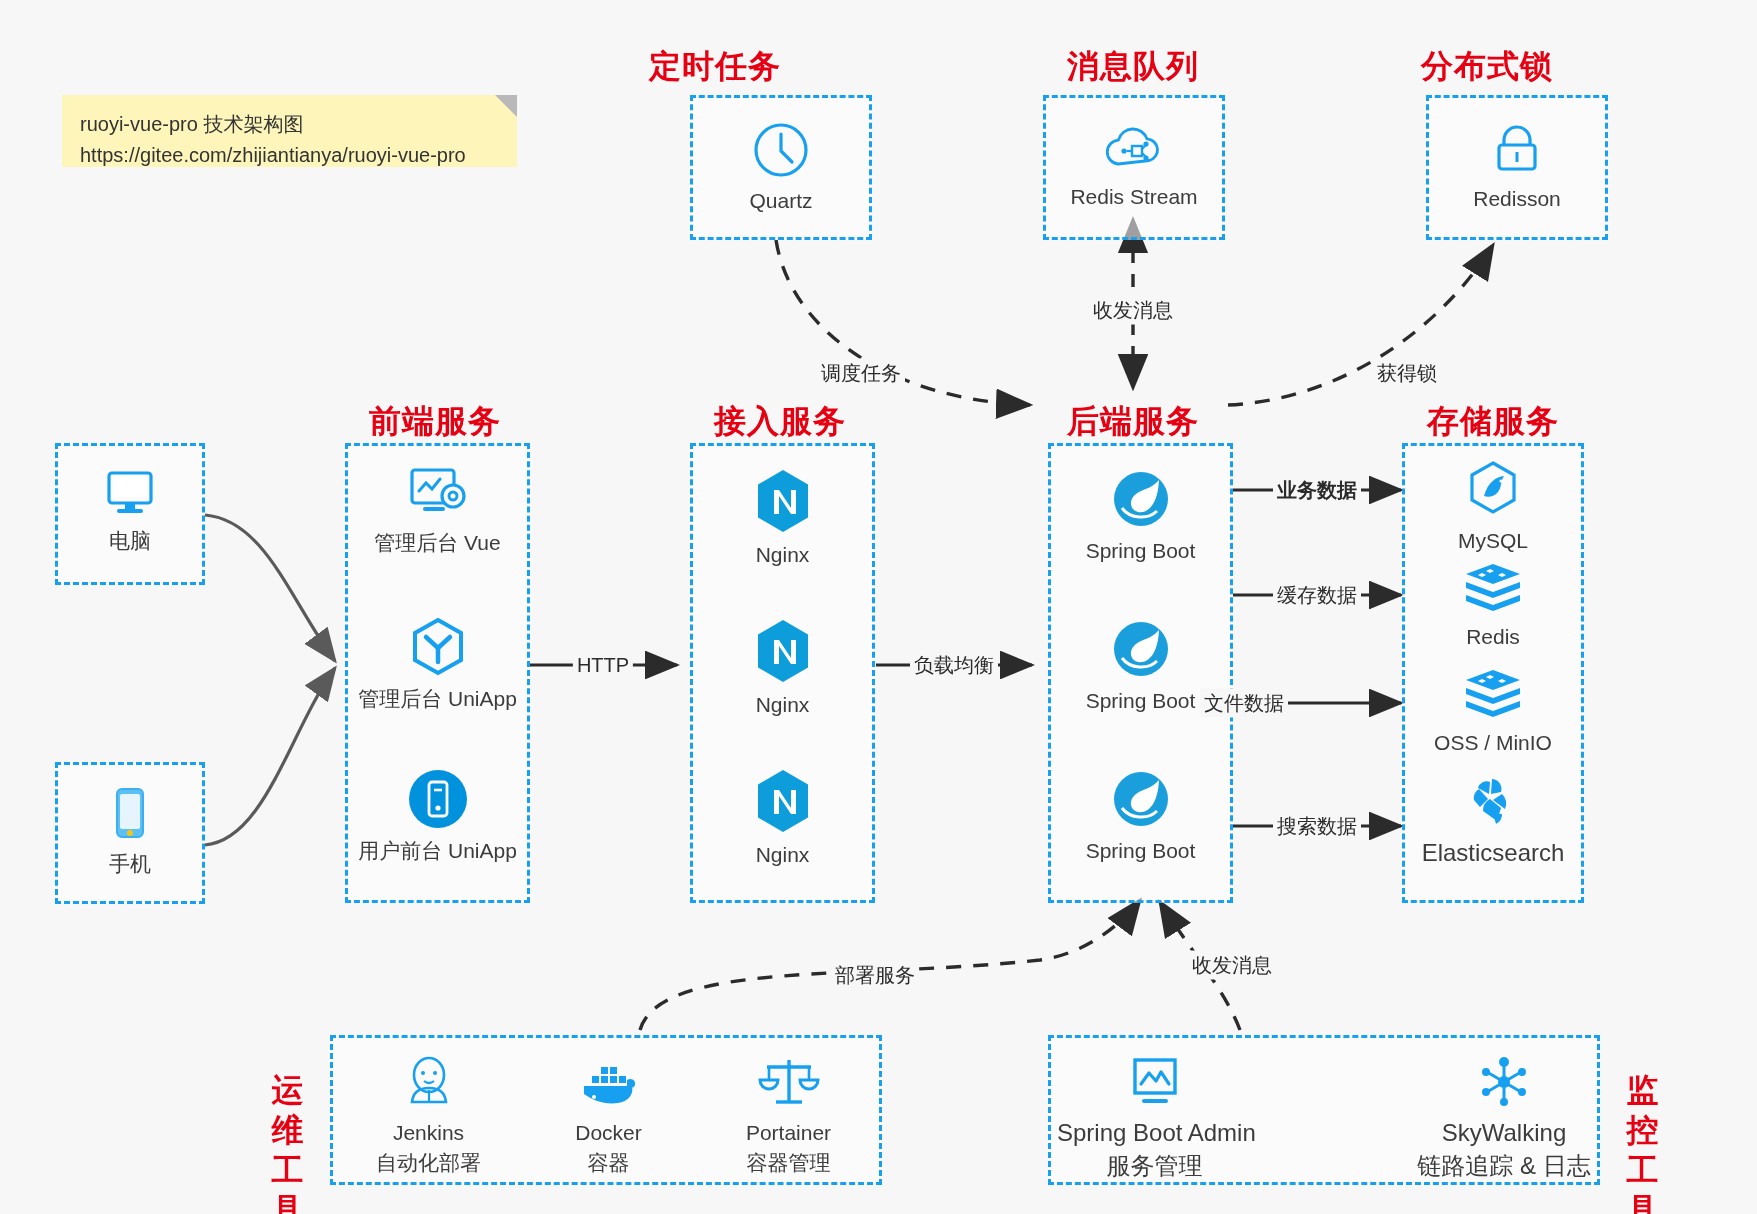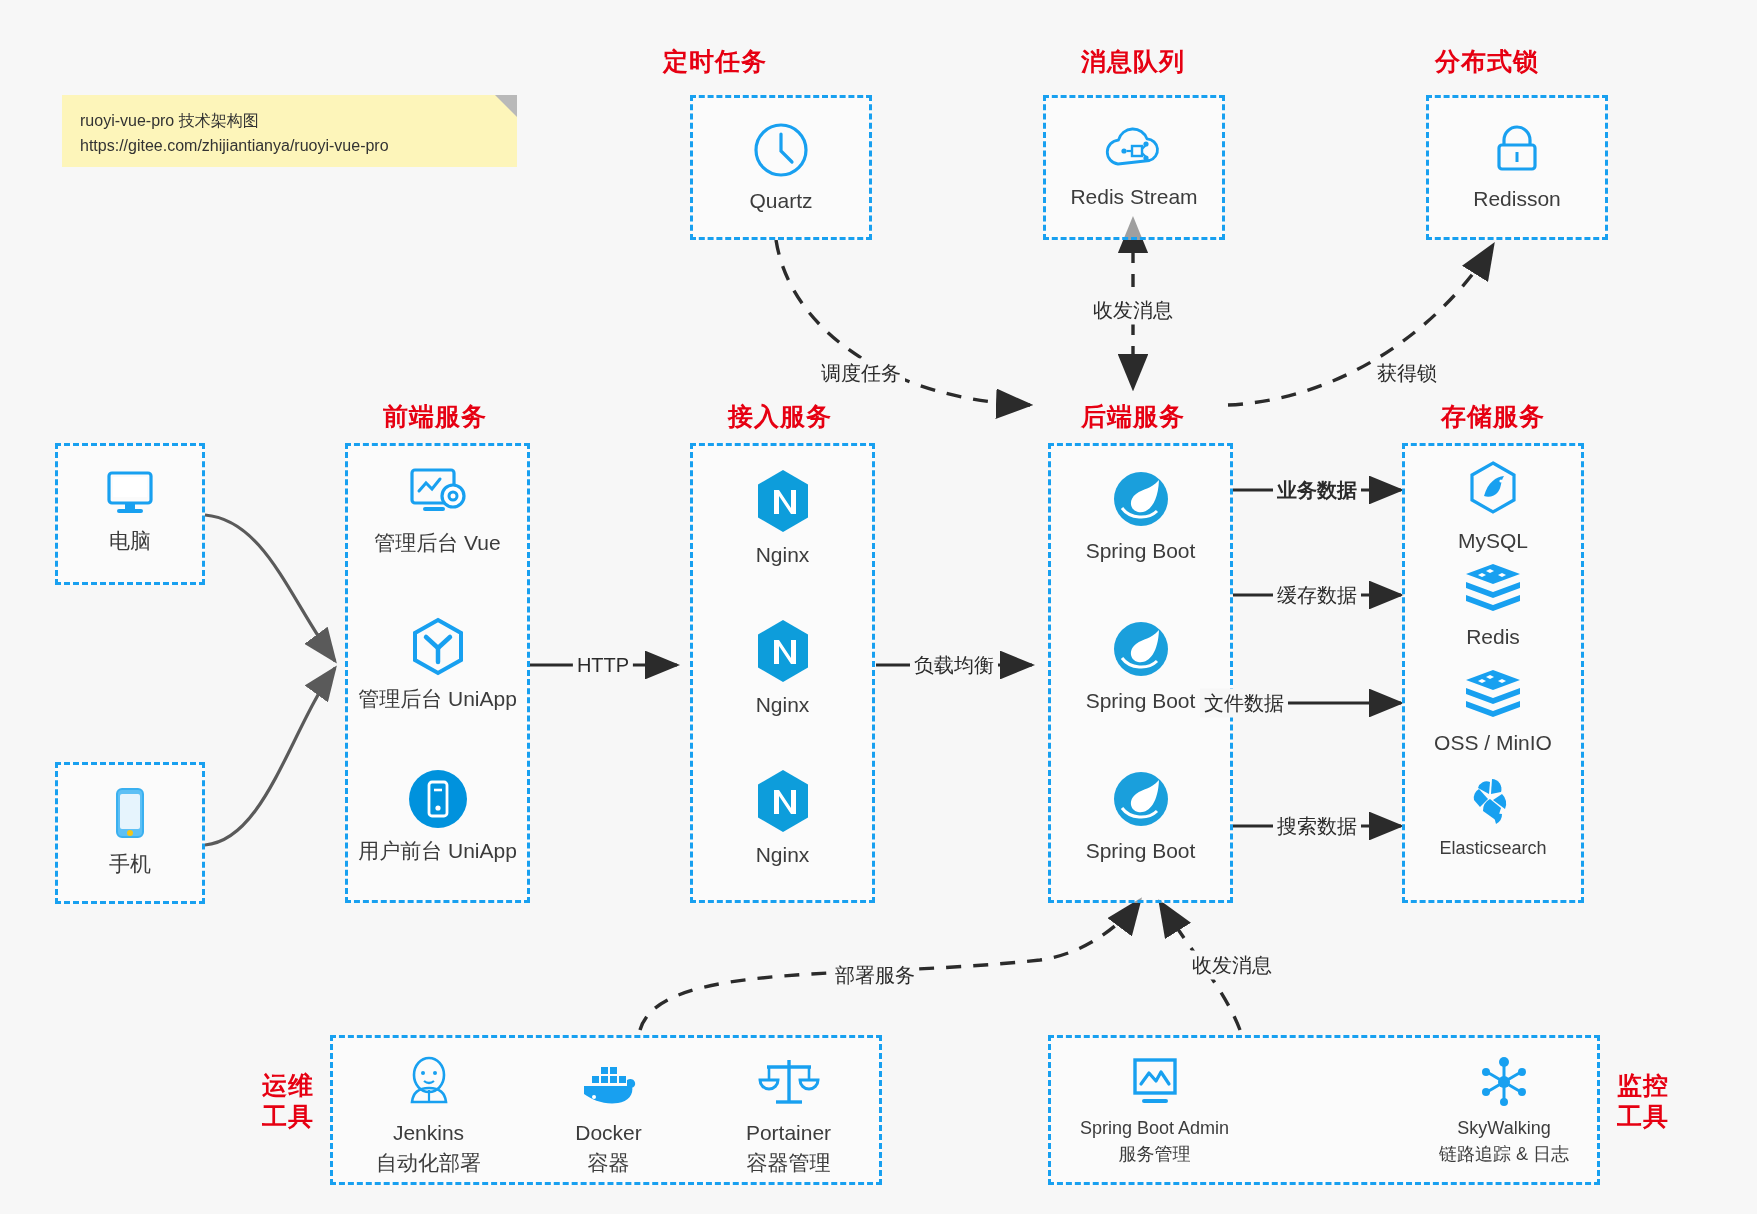--- a/index.html
+++ b/index.html
@@ -25,21 +25,21 @@
     position: absolute;
     left: 0; top: 0;
     width: 1757px;
     height: 1214px;
     pointer-events: none;
   }
   .group-title {
     position: absolute;
     color: #e60012;
     font-weight: bold;
-    font-size: 25px;
+    font-size: 32px;
     letter-spacing: 1px;
     text-align: center;
     white-space: nowrap;
   }
   .group-title.vertical {
     line-height: 1.25;
     white-space: normal;
     width: 60px;
   }
   .dbox {
@@ -54,30 +54,30 @@
     text-align: center;
   }
   .node-label {
     font-size: 21px;
     color: #3c3c3c;
     margin-top: 4px;
     white-space: nowrap;
     line-height: 1.22;
   }
   .node-label.small {
-    font-size: 18px;
+    font-size: 24px;
   }
   .icon {
     display: inline-block;
     line-height: 0;
   }
   .note {
     position: absolute;
     background: #fdf5ba;
-    font-size: 16px;
+    font-size: 20px;
     color: #333;
     line-height: 1.55;
     padding: 14px 18px 16px 18px;
     box-sizing: border-box;
   }
   .note .fold {
     position: absolute;
     right: 0; top: 0;
     width: 0; height: 0;
     border-left: 22px solid transparent;

